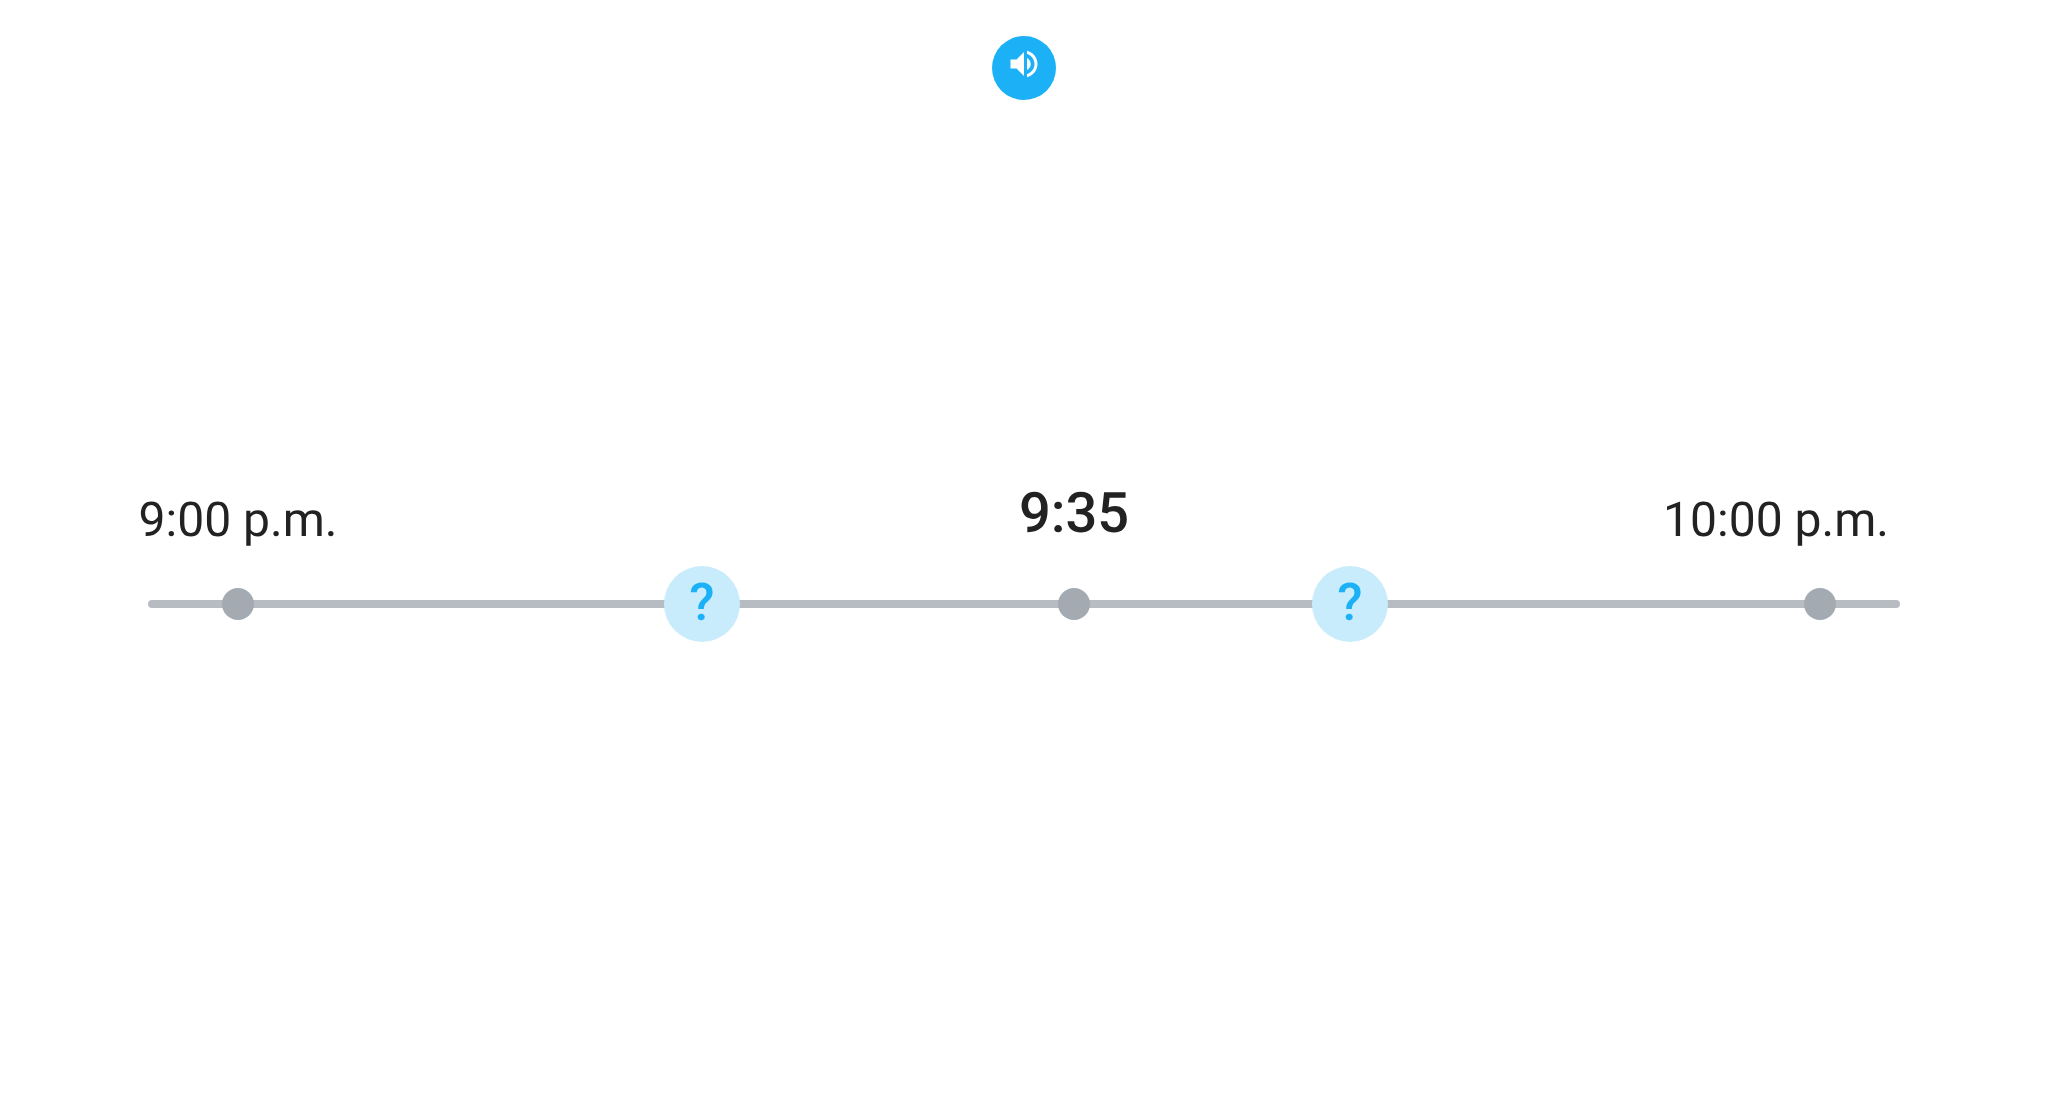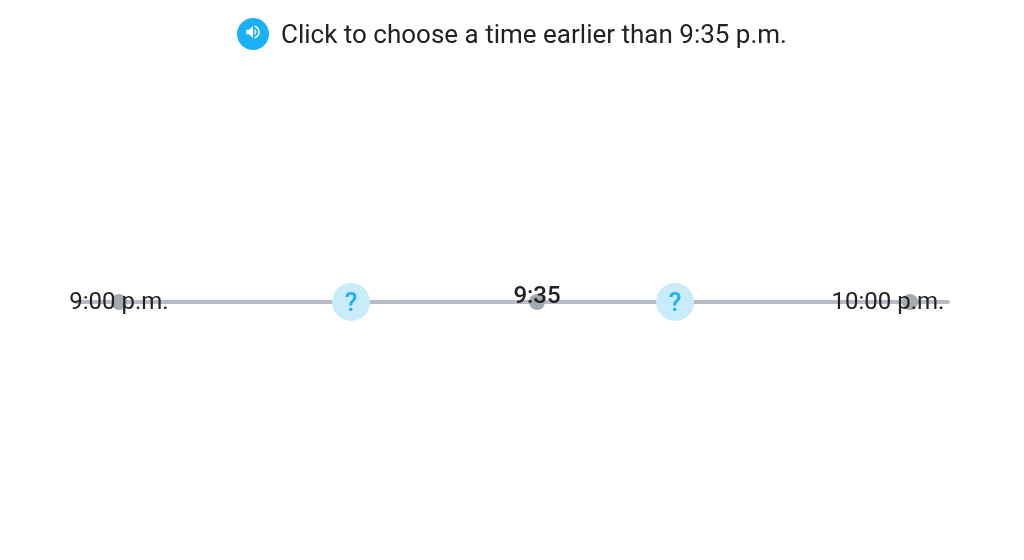--- a/index.html
+++ b/index.html
@@ -69,24 +69,23 @@
     .tick-start { left: 37px; }
     .tick-mid   { left: 455px; }
     .tick-end   { left: 828px; }
     .tick-label {
       position: absolute;
       top: 0;
       font-size: 24px;
       color: #222222;
       white-space: nowrap;
       transform: translateX(-50%);
-      margin-top: 41px;
     }
     .label-start { left: 45px; }
-    .label-mid   { left: 463px; font-size: 24px; font-weight: 500; top: -6px; }
+    .label-mid   { left: 463px; font-size: 28px; font-weight: 500; top: -6px; }
     .label-end   { left: 814px; }
     .choice {
       position: absolute;
       top: 37px;
       width: 38px;
       height: 38px;
       border-radius: 50%;
       background: #c8ecfb;
       display: flex;
       align-items: center;
@@ -104,21 +103,20 @@
 <body>
 
 <div class="prompt-row">
   <div class="audio-btn">
     <span>
       <svg viewBox="0 0 24 24">
         <path d="M3 9v6h4l5 5V4L7 9H3zm13.5 3c0-1.77-1.02-3.29-2.5-4.03v8.05c1.48-.73 2.5-2.25 2.5-4.02zM14 3.23v2.06c2.89.86 5 3.54 5 6.71s-2.11 5.85-5 6.71v2.06c4.01-.91 7-4.49 7-8.77s-2.99-7.86-7-8.77z"></path>
       </svg>
     </span>
   </div>
-  <div class="prompt-text">Click to choose a time earlier than 9:35 p.m.</div>
 </div>
 
 <div class="timeline-zone">
   <div class="timeline-axis"></div>
 
   <div class="tick tick-start"></div>
   <div class="tick tick-mid"></div>
   <div class="tick tick-end"></div>
 
   <div class="tick-label label-start">9:00 p.m.</div>

